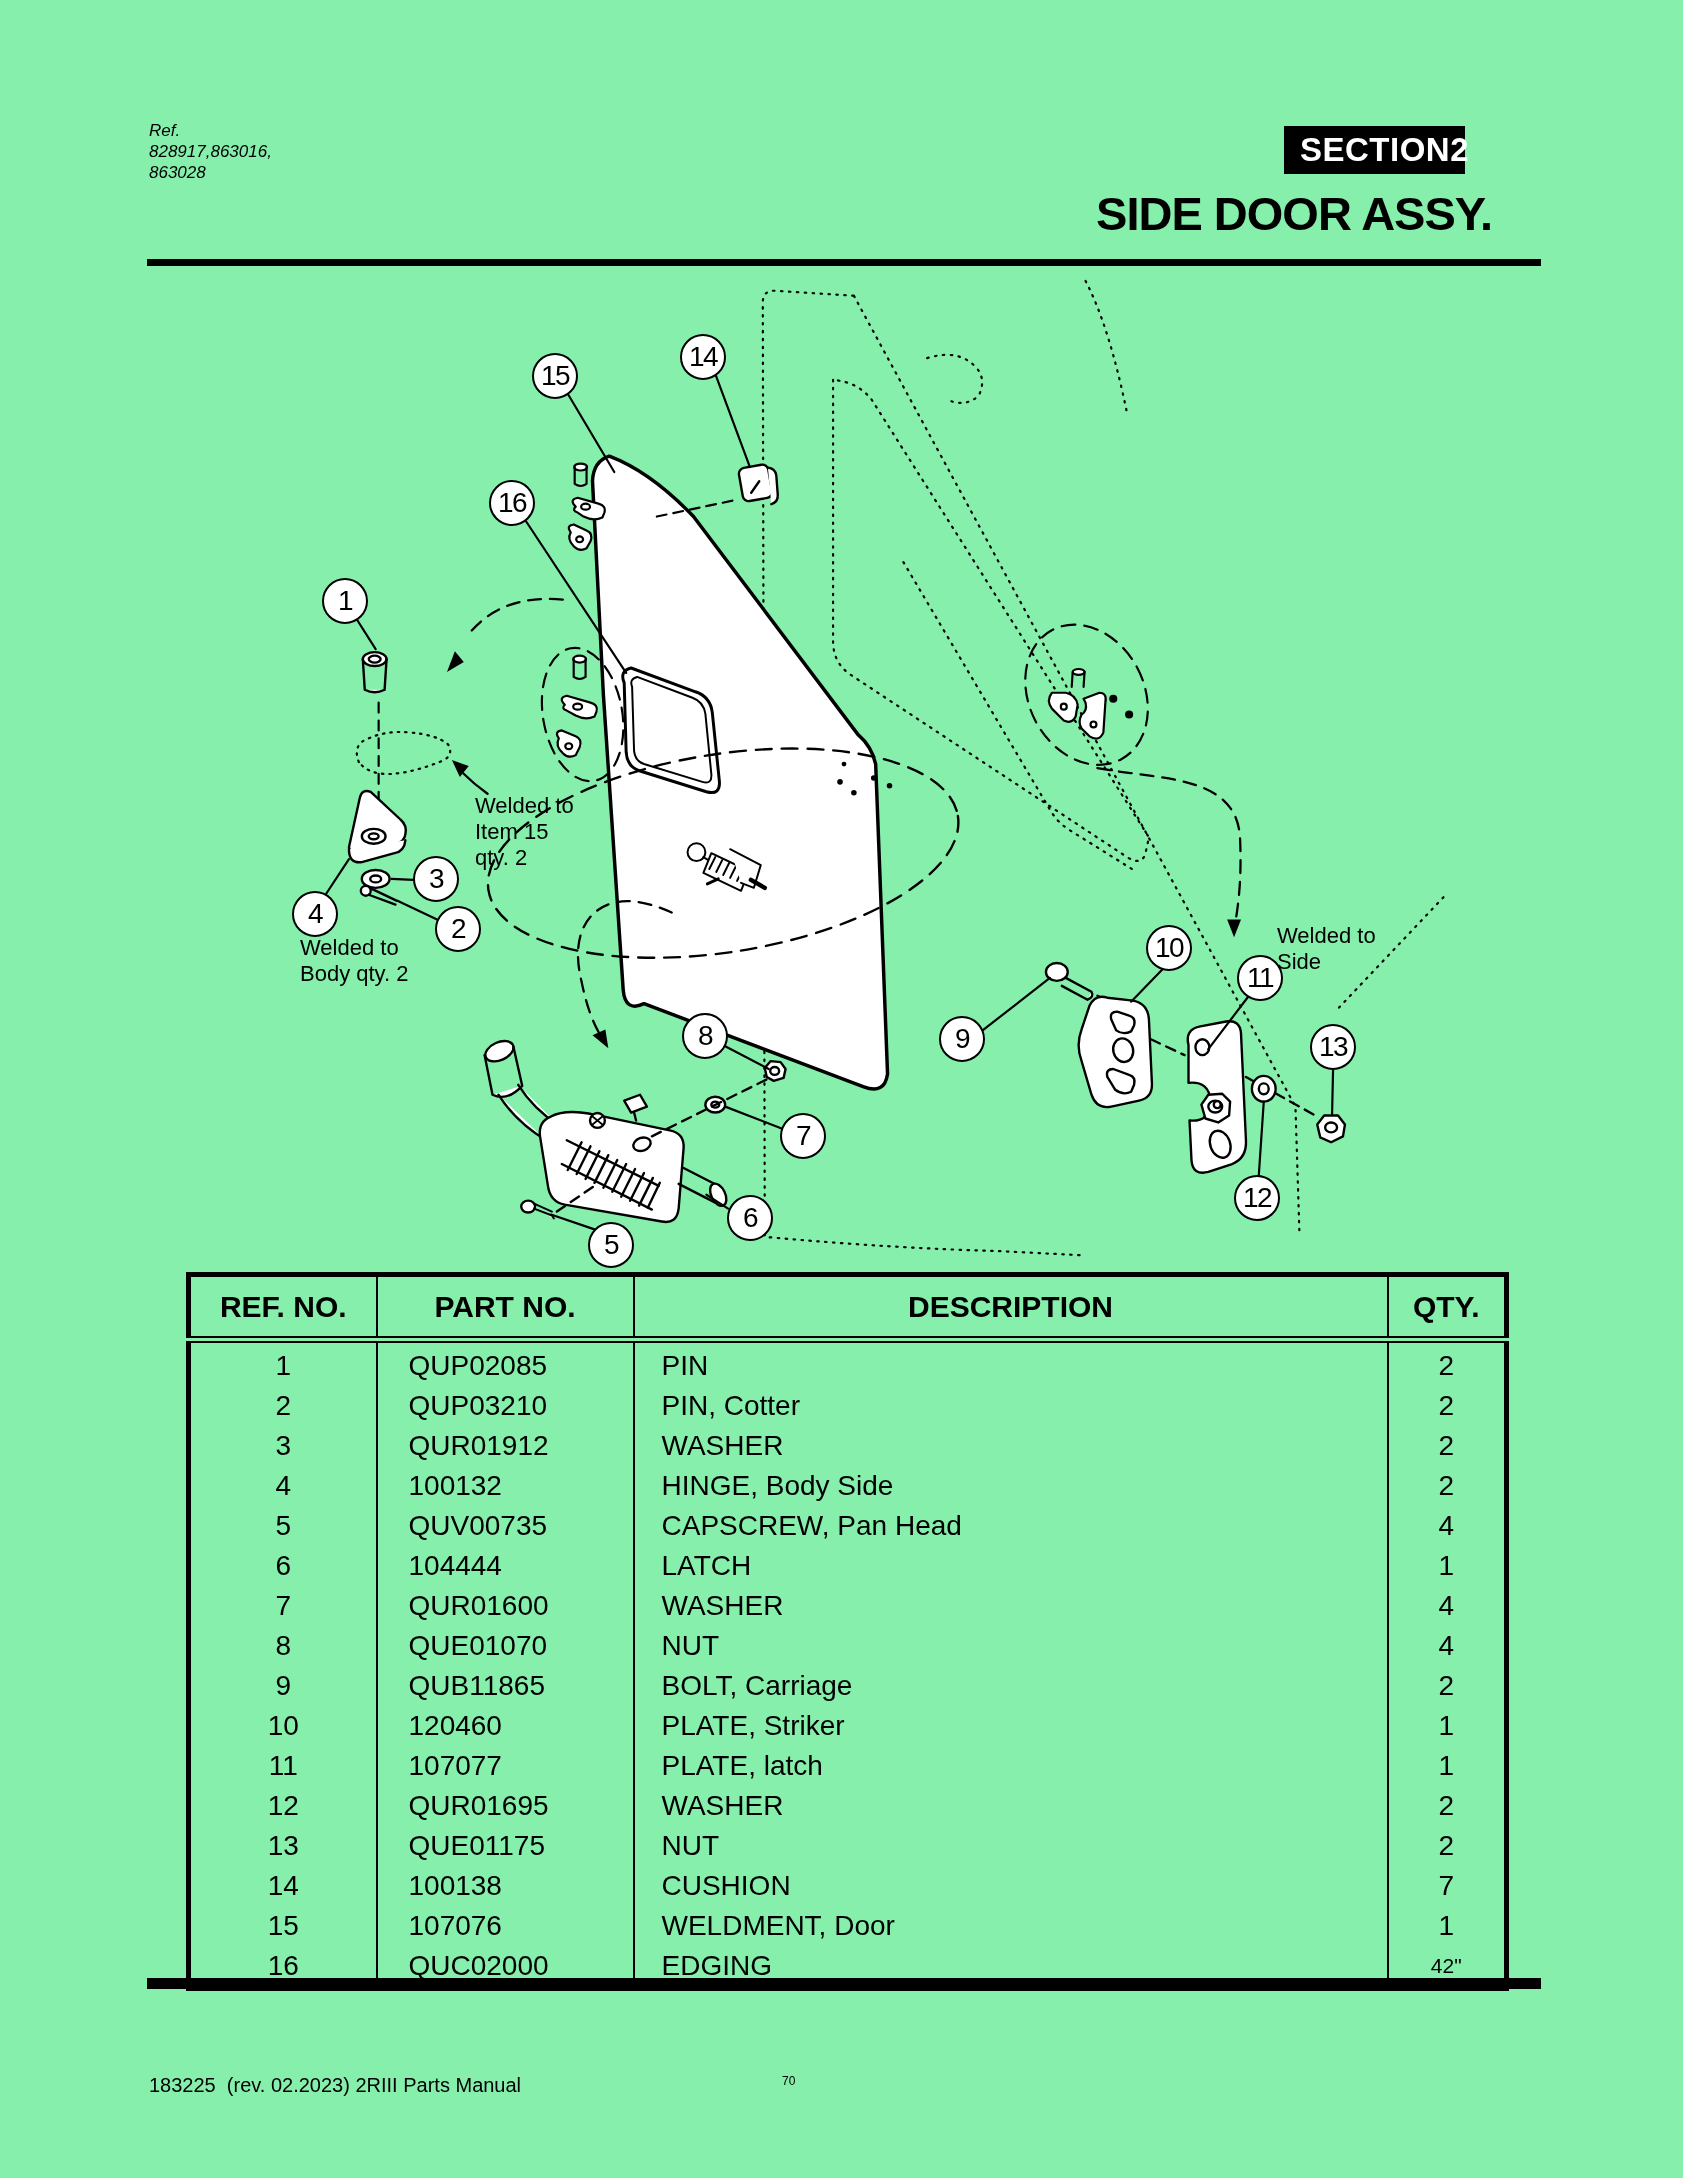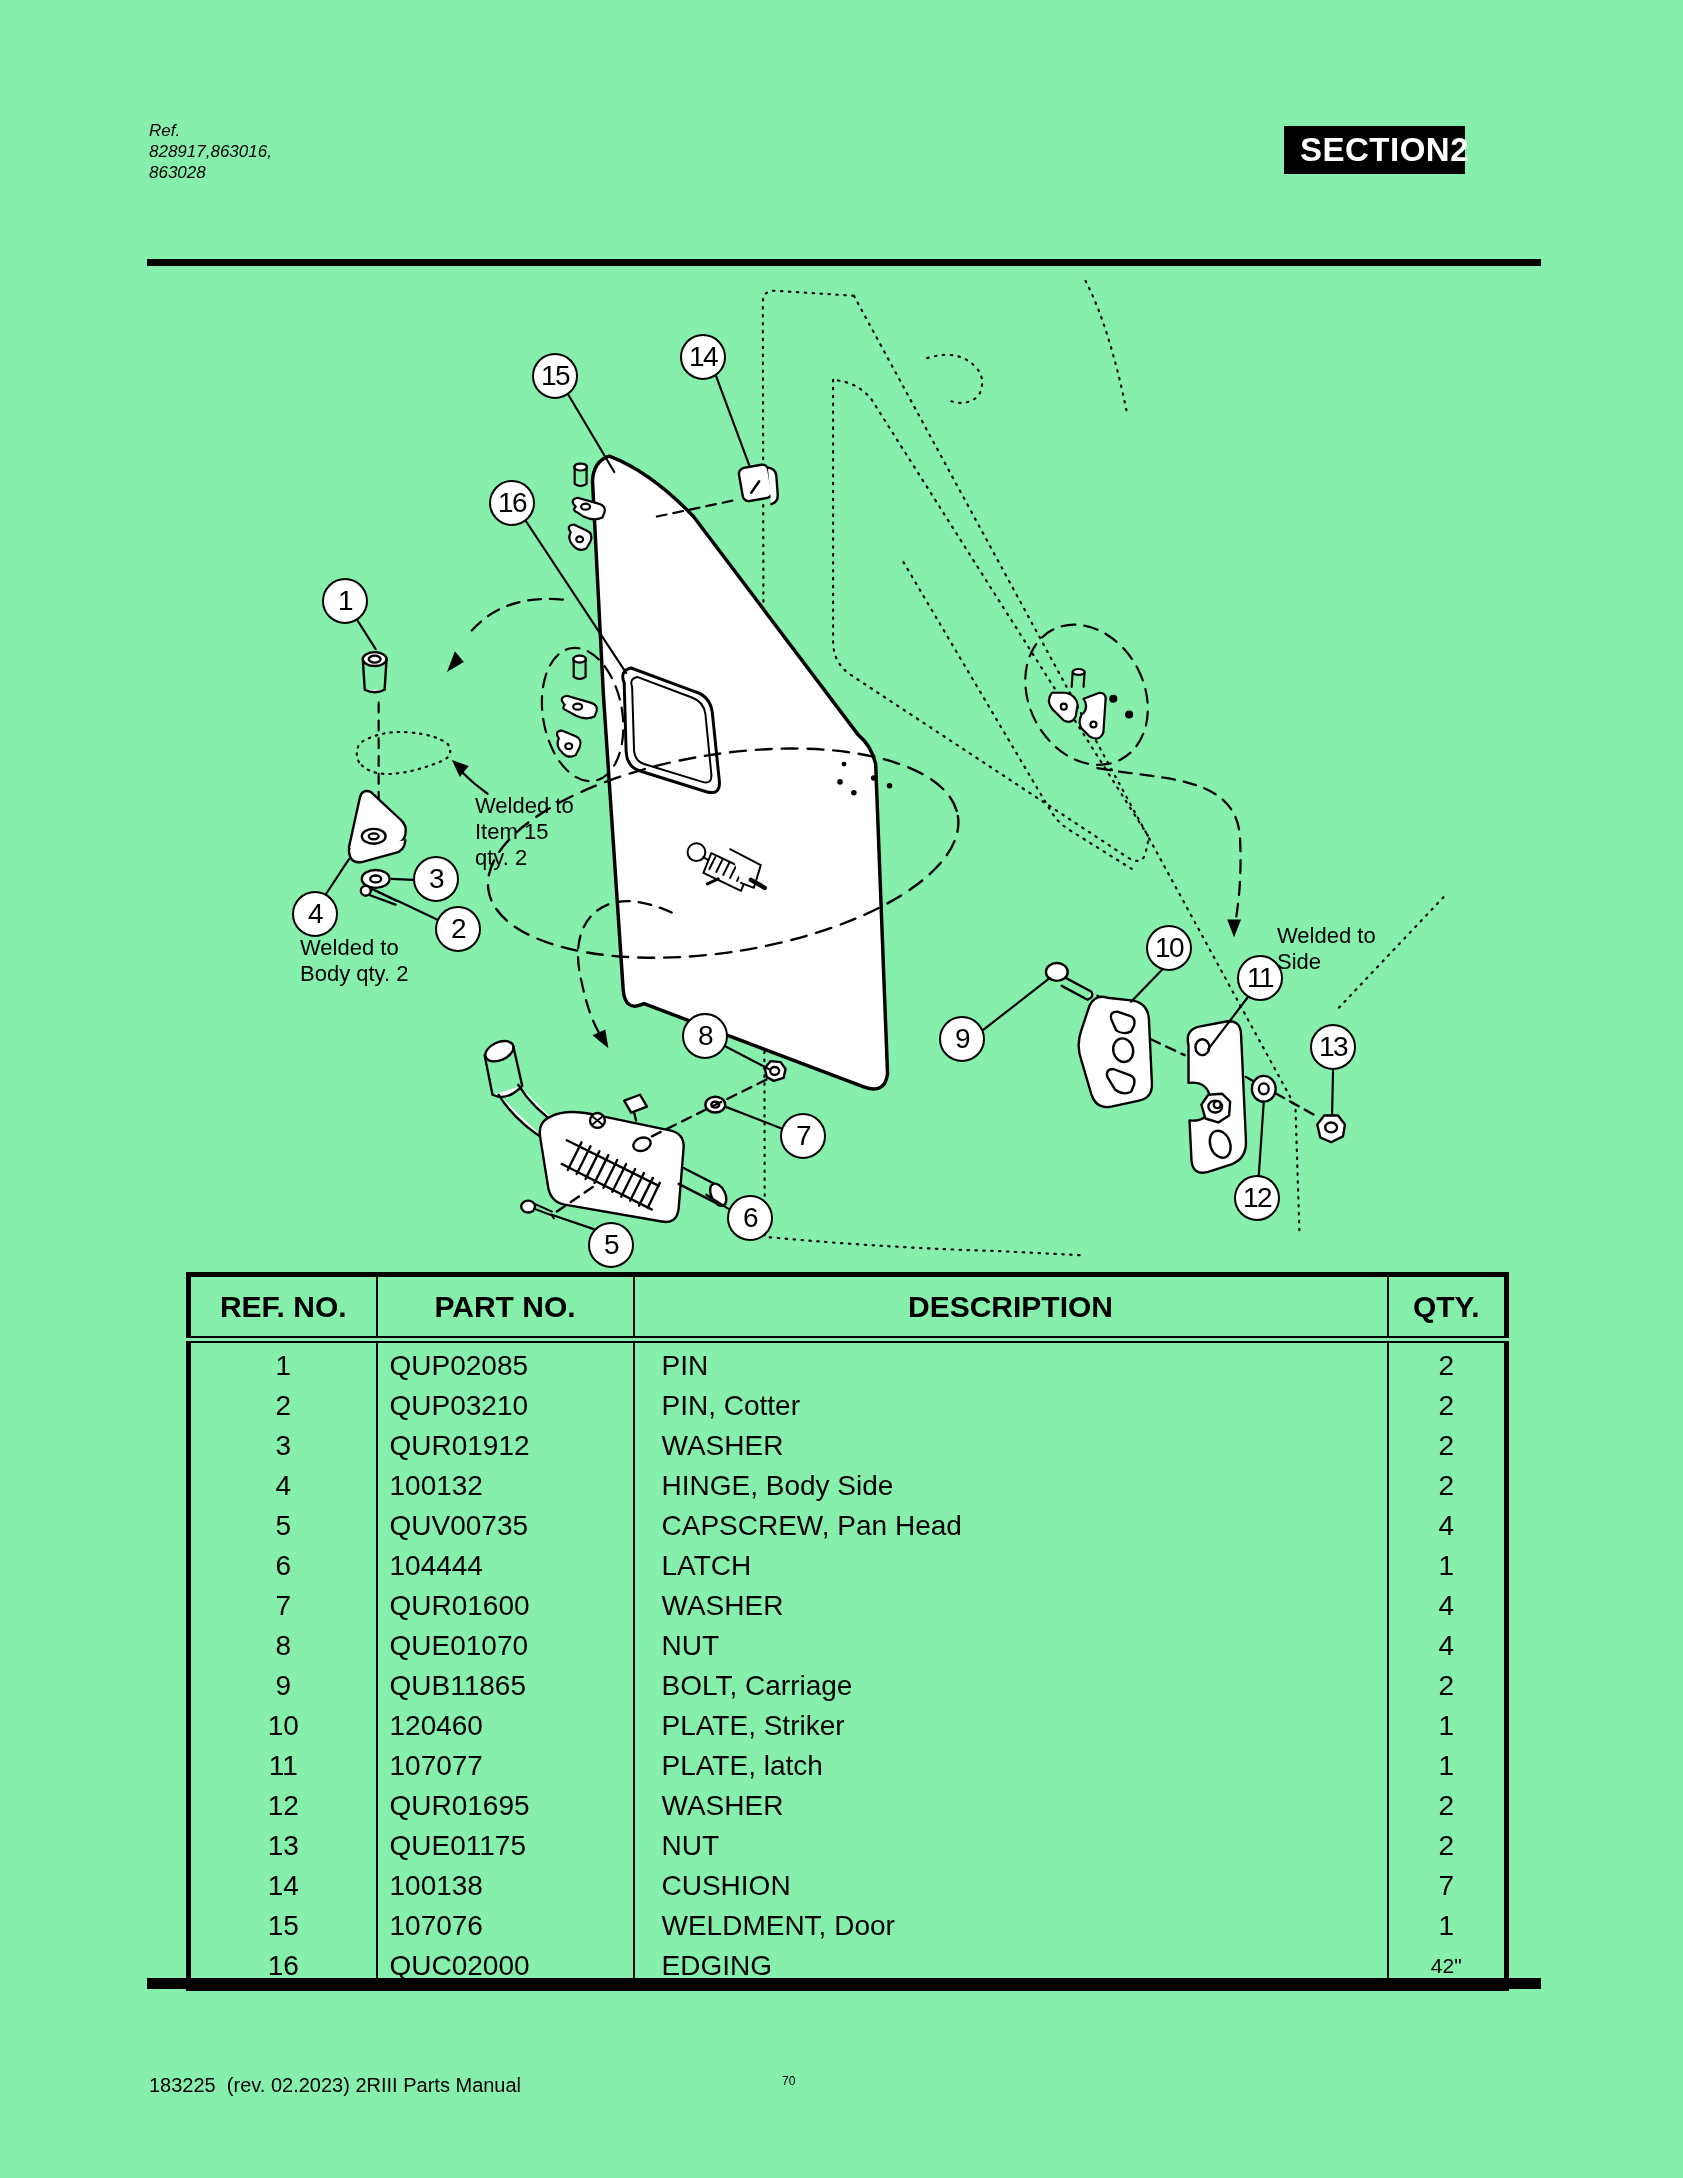--- a/index.html
+++ b/index.html
@@ -23,21 +23,21 @@
   
   #parts-table{left:186px;top:1272px;width:1319px;border-collapse:collapse;table-layout:fixed;}
   #parts-table, #parts-table th, #parts-table td{border:0;}
   #parts-table{border:5px solid #000;}
   #parts-table th{border-left:2px solid #000;border-bottom:7px double #000;height:57px;
         font-size:30px;font-weight:bold;vertical-align:middle;}
   #parts-table th:first-child{border-left:0;}
   #parts-table td{border-left:2px solid #000;height:38px;font-size:28px;vertical-align:middle;
         white-space:nowrap;overflow:hidden;}
   #parts-table td:first-child{border-left:0;text-align:center;}
-  #parts-table td.part{padding-left:12px;margin-left:36px;}
+  #parts-table td.part{padding-left:31px;margin-left:36px;}
   #parts-table td.desc{padding-left:27px;}
   #parts-table td.qty{text-align:center;}
   #parts-table tbody tr:first-child td{padding-top:4px;}
   #parts-table tbody tr:last-child td.qty{font-size:21px;}
   
   #footer-rule{left:147px;top:1978px;width:1394px;height:11px;background:#000;}
   #footer-doc{left:149px;top:2074px;font-size:20px;white-space:pre;}
   #footer-page{left:782px;top:2074px;font-size:12px;}
   svg *{vector-effect:none;}
 </style>
@@ -48,20 +48,21 @@
 
   <div id="ref-block" class="abs">
     <div>Ref.</div>
     <div>828917,863016,</div>
     <div>863028</div>
   </div>
   <div id="section-badge" class="abs">
     <span>SECTION</span>
     <span>2</span>
   </div>
+  <div id="page-title" class="abs">SIDE DOOR ASSY.</div>
   <div id="header-rule" class="abs"></div>
 
   <svg class="abs" style="left:144px;top:267px;" width="1396" height="1005" viewBox="145 270 1410 1015">
     <g fill="none" stroke="#000" stroke-linecap="round" stroke-linejoin="round">
 
       <g stroke-width="2.2" stroke-dasharray="1.5 6.5">
         <path d="M 772,1248 L 770,306 Q 770,293 783,294 L 862,299"></path>
         <path d="M 862,299 L 1128,788 L 1308,1118 L 1312,1245"></path>
         <path d="M 777,1250 Q 900,1261 1010,1264 L 1090,1268"></path>
         <path d="M 841,384 L 841,648 Q 841,670 859,682 L 1138,866 Q 1154,876 1157,860 L 1160,846 L 880,404 Q 866,386 841,384 Z"></path>

